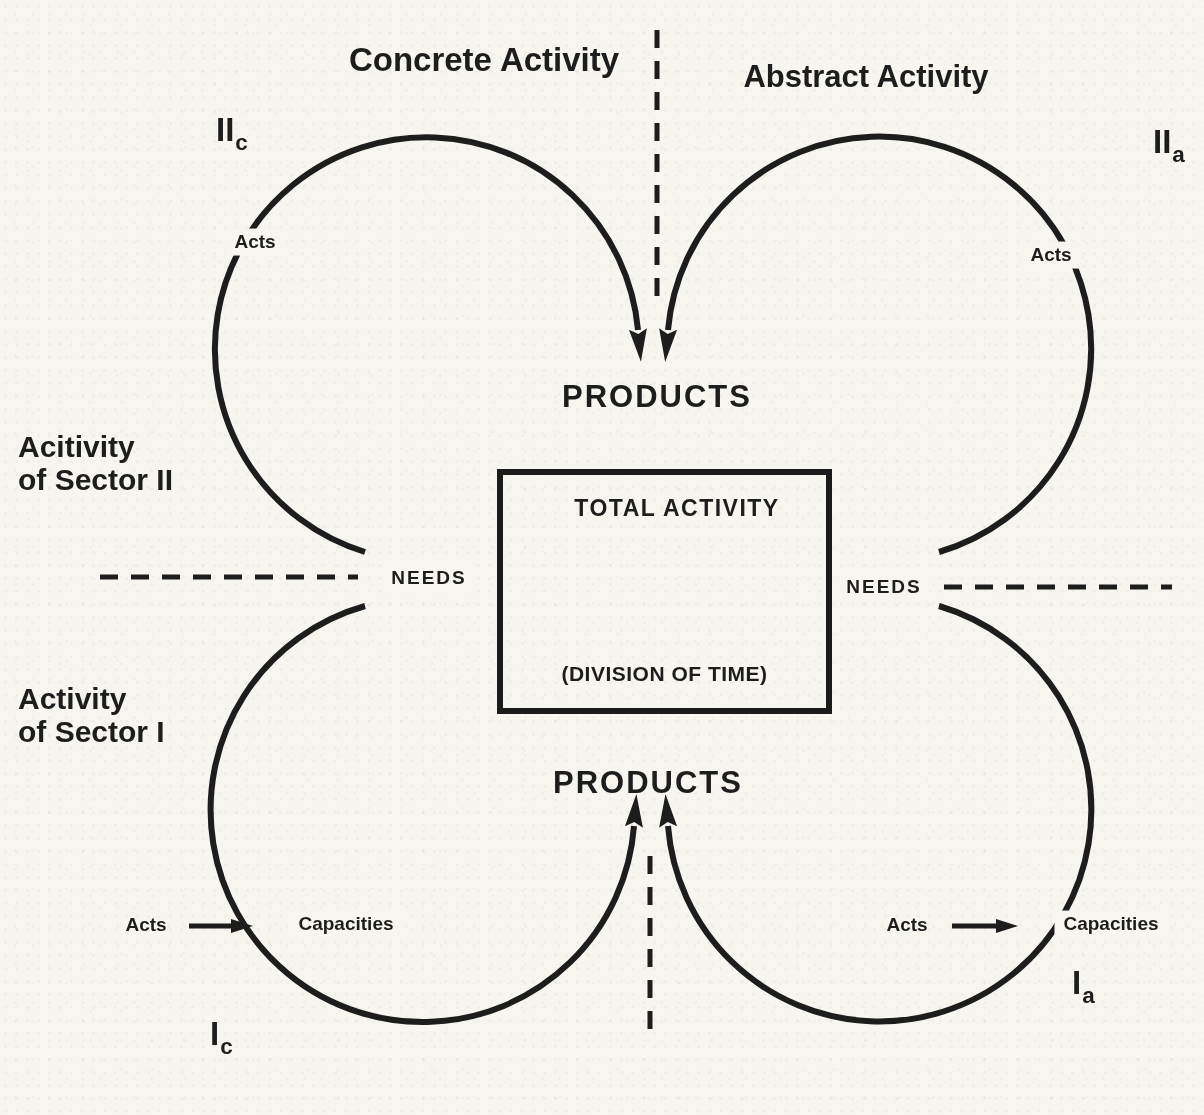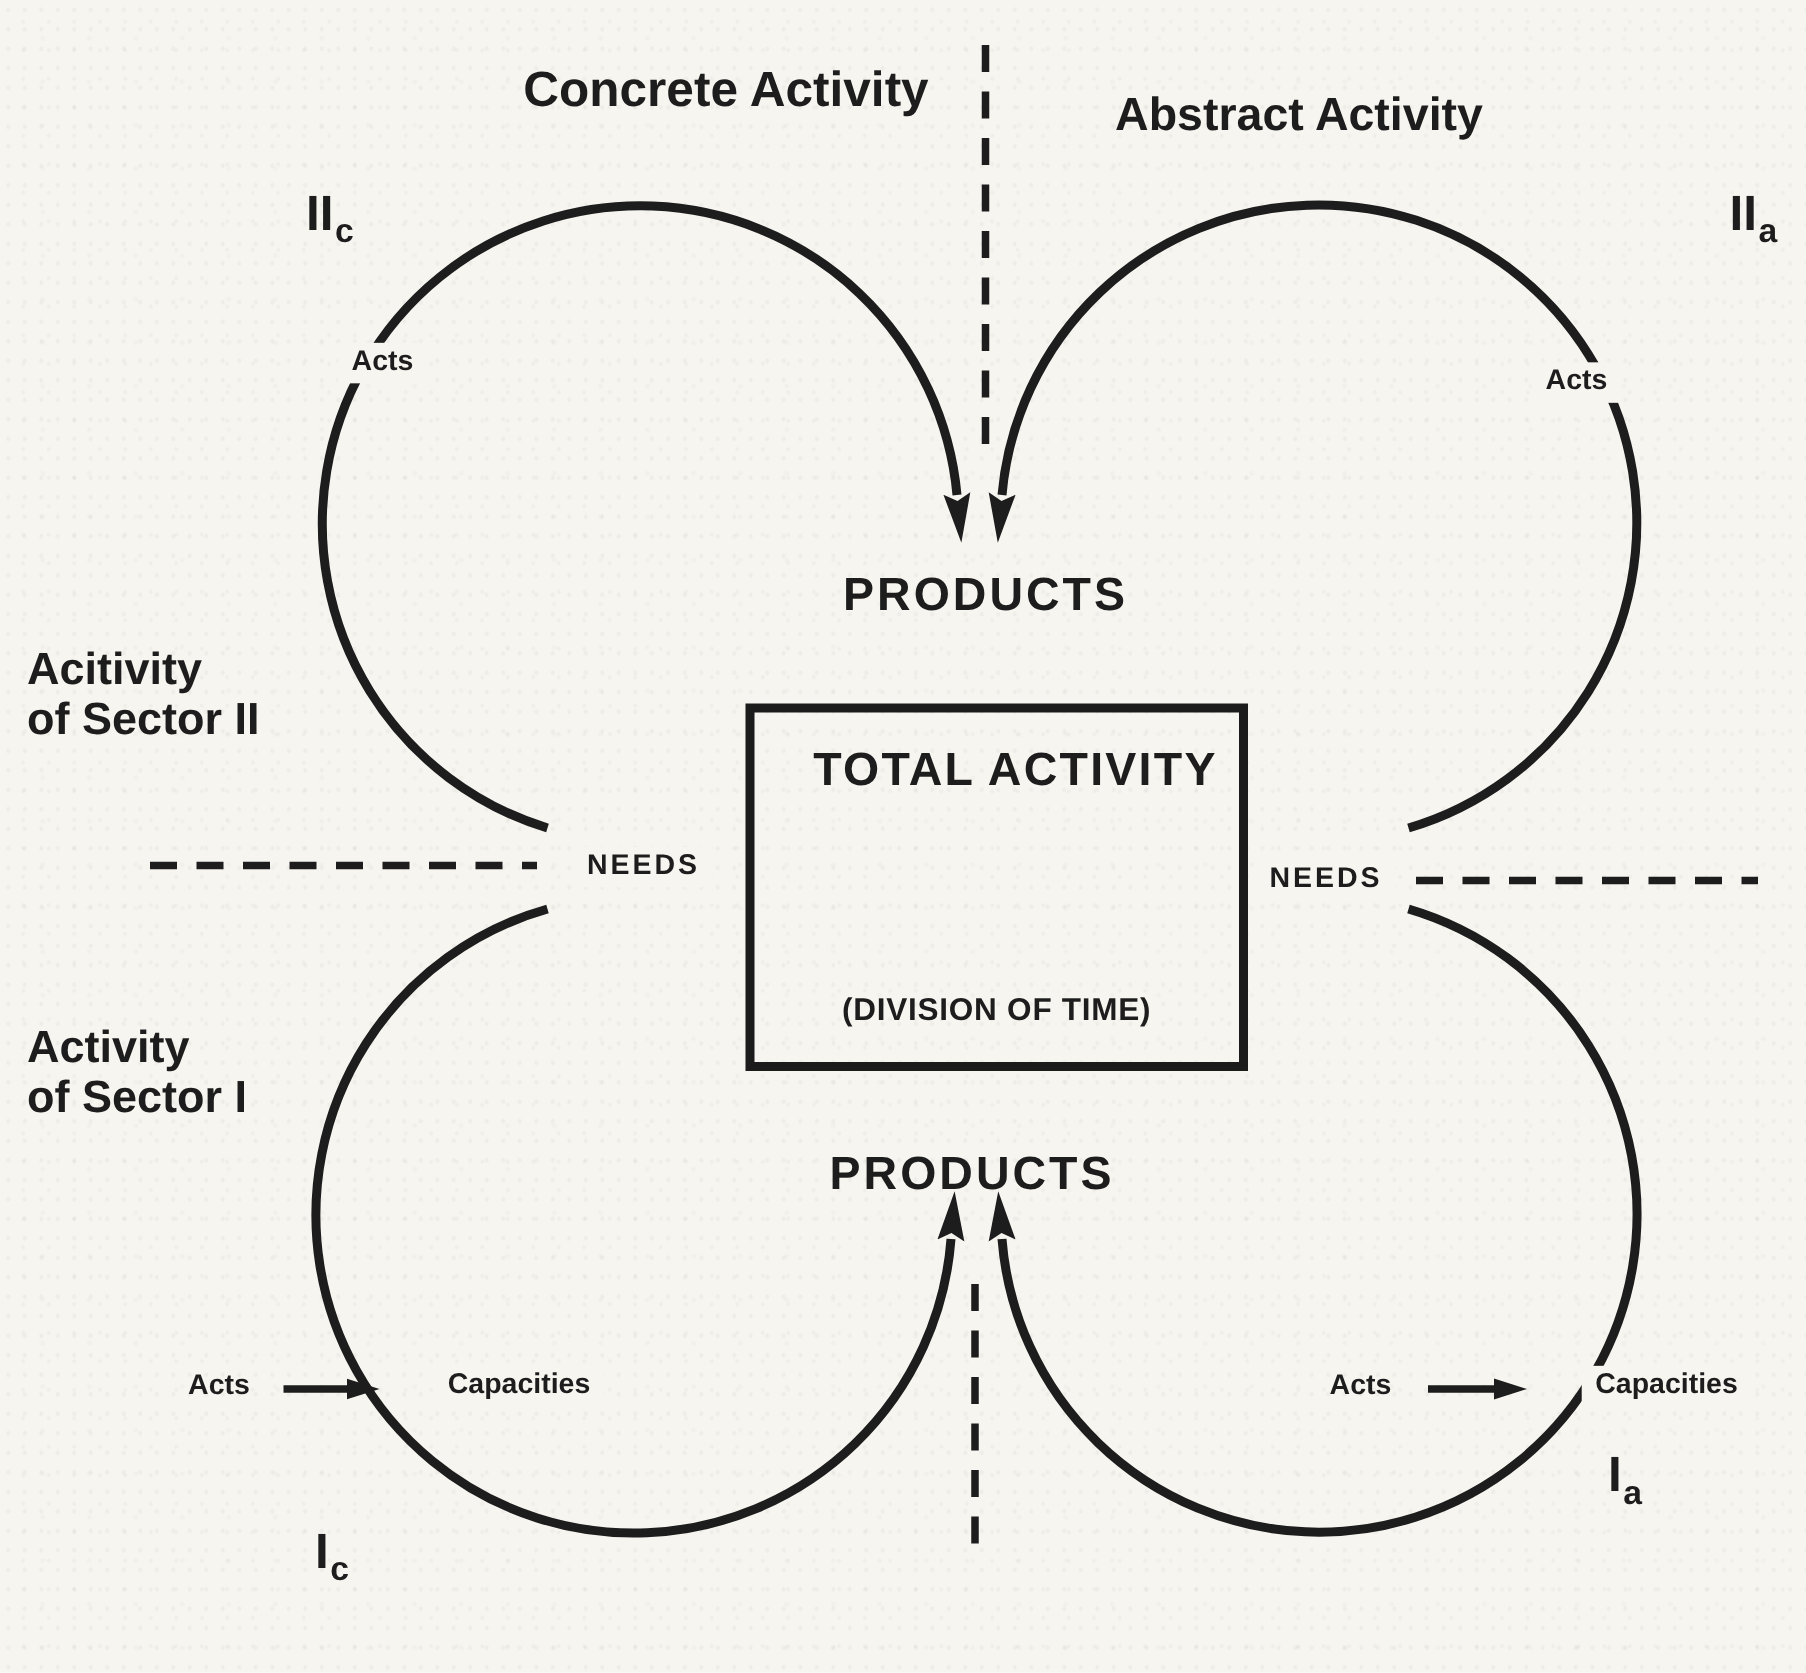--- a/index.html
+++ b/index.html
@@ -43,21 +43,21 @@
   .center-box{
     position:absolute;
     left:497px;top:469px;
     width:311px;height:191px;
     border:6px solid #1b1b1b;
     z-index:2;
     background:transparent;
     display:flex;flex-direction:column;justify-content:space-between;align-items:center;
     padding:20px 6px 22px 6px;
   }
-  .center-box .title{font-weight:bold;font-size:31px;letter-spacing:1.5px;margin-left:25px;}
+  .center-box .title{font-weight:bold;font-size:23px;letter-spacing:1.5px;margin-left:25px;}
   .center-box .subtitle{font-weight:bold;font-size:21px;letter-spacing:0.5px;}
   .fs33{font-size:33px;}
   .fs31{font-size:31px;margin-top:12px;}
   .fs30{font-size:30px;}
   .fs29{font-size:19px;}
 </style>
 </head>
 <body>
 
 <div class="stage">
@@ -82,21 +82,21 @@
     <path d="M 365 606 A 212 212 0 1 0 634 826" stroke="#1d1d1d" stroke-width="6" fill="none" marker-end="url(#arrowBig)"></path>
     <path d="M 939 606 A 212 212 0 1 1 668 826" stroke="#1d1d1d" stroke-width="6" fill="none" marker-end="url(#arrowBig)"></path>
 
     <path d="M 189 926 L 232 926" stroke="#1d1d1d" stroke-width="5" fill="none" marker-end="url(#arrowSmall)"></path>
     <path d="M 952 926 L 997 926" stroke="#1d1d1d" stroke-width="5" fill="none" marker-end="url(#arrowSmall)"></path>
   </svg>
 
   <div class="lbl ctr fs33" style="left:468px;top:60px;margin-left:16px;">Concrete Activity</div>
   <div class="lbl ctr fs31" style="left:866px;top:65px;">Abstract Activity</div>
 
-  <div class="lbl fs33" style="left:204px;top:112px;margin-top:12px;"><span>II</span><span class="sub">c</span></div>
+  <div class="lbl fs33" style="left:216px;top:112px;"><span>II</span><span class="sub">c</span></div>
   <div class="lbl fs33" style="left:1153px;top:124px;text-align:center;"><span>II</span><span class="sub">a</span></div>
   <div class="lbl fs33" style="left:210px;top:1016px;"><span>I</span><span class="sub">c</span></div>
   <div class="lbl fs33" style="left:1072px;top:965px;"><span>I</span><span class="sub">a</span></div>
 
   <div class="lbl ctr fs29 mask" style="left:255px;top:242px;">Acts</div>
   <div class="lbl ctr fs29 mask" style="left:1051px;top:255px;">Acts</div>
 
   <div class="lbl ctr fs31 caps" style="left:657px;top:385px;">PRODUCTS</div>
   <div class="lbl ctr fs31 caps" style="left:648px;top:771px;">PRODUCTS</div>
 

